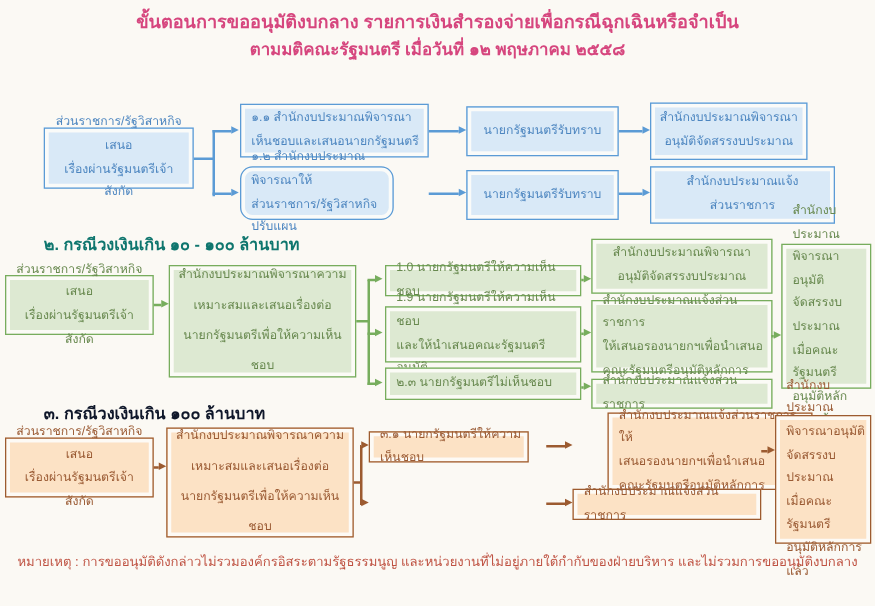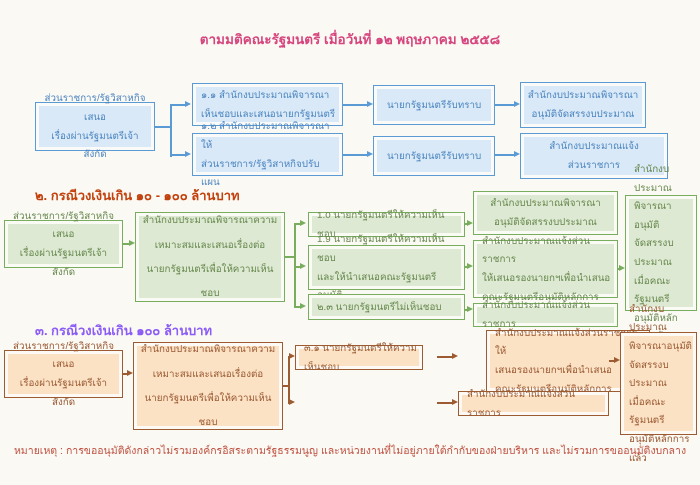--- a/index.html
+++ b/index.html
@@ -8,21 +8,21 @@
     --s2-bd:#77ad5d; --s2-fill:#dde9d2; --s2-tx:#68894f;
     --s3-bd:#9c5b30; --s3-fill:#fce2c5; --s3-tx:#9a5a33;
   }
   html,body{margin:0;padding:0;}
   body{font-family:"Liberation Sans","DejaVu Sans",sans-serif;background:#888;}
   .canvas{position:relative;width:700px;height:485px;background:var(--bg);overflow:hidden;margin:0 auto;}
   .title-line{position:absolute;left:0;width:100%;text-align:center;color:var(--title);font-weight:bold;}
   .title-1{top:5px;font-size:14.5px;}
   .title-2{top:28px;font-size:13.5px;}
   .sec-head{position:absolute;font-weight:bold;font-size:13px;}
-  .h1{color:#6d9dd1;} .h2{color:#c2410c;} .h3{color:#8b5cf6;}
+  .h1{color:#6d9dd1;} .h2{color:#0f766e;} .h3{color:#0f172a;}
   .box{position:absolute;border:1.6px solid;box-shadow:inset 0 0 0 3px rgba(253,252,248,.92);
        display:flex;align-items:center;justify-content:center;text-align:center;
        white-space:pre-line;font-size:9.8px;line-height:1.9;box-sizing:border-box;padding:2px 4px;}
   .b1{border-color:var(--s1-bd);background:var(--s1-fill);color:var(--s1-tx);}
   .b2{border-color:var(--s2-bd);background:var(--s2-fill);color:var(--s2-tx);}
   .b3{border-color:var(--s3-bd);background:var(--s3-fill);color:var(--s3-tx);}
   .al{justify-content:flex-start;text-align:left;padding-left:8px;}
   .lh-lg{line-height:2.5;}
   .hl{position:absolute;height:1.6px;}
   .vl{position:absolute;width:1.6px;}
@@ -33,31 +33,32 @@
   .c3{background:var(--s3-bd);border-left-color:var(--s3-bd);}
   .ah.c1,.ah.c2,.ah.c3{background:transparent;}
   .note{position:absolute;top:441px;left:0;width:100%;text-align:center;color:var(--note);
         font-size:10.5px;line-height:1.8;}
 </style>
 </head>
 <body>
 
 <div class="canvas">
 
+  <div class="title-line title-1">ขั้นตอนการขออนุมัติงบกลาง รายการเงินสำรองจ่ายเพื่อกรณีฉุกเฉินหรือจำเป็น</div>
   <div class="title-line title-2">ตามมติคณะรัฐมนตรี เมื่อวันที่ ๑๒ พฤษภาคม ๒๕๕๘</div>
 
 
   <div class="box b1" style="left:35px;top:102px;width:120px;height:49px;">ส่วนราชการ/รัฐวิสาหกิจเสนอ
 เรื่องผ่านรัฐมนตรีเจ้าสังกัด</div>
   <div class="box b1 al" style="left:192px;top:83px;width:151px;height:43px;">๑.๑ สำนักงบประมาณพิจารณา
 เห็นชอบและเสนอนายกรัฐมนตรี</div>
   <div class="box b1" style="left:373px;top:85px;width:122px;height:40px;">นายกรัฐมนตรีรับทราบ</div>
   <div class="box b1" style="left:520px;top:82px;width:126px;height:46px;">สำนักงบประมาณพิจารณา
 อนุมัติจัดสรรงบประมาณ</div>
-  <div class="box b1 al" style="left:192px;top:133px;width:151px;height:43px;">๑.๒ สำนักงบประมาณพิจารณาให้
+  <div class="box b1 al" style="left:192px;top:133px;width:123px;height:43px;border-radius:10px;">๑.๒ สำนักงบประมาณพิจารณาให้
 ส่วนราชการ/รัฐวิสาหกิจปรับแผน</div>
   <div class="box b1" style="left:373px;top:136px;width:122px;height:40px;">นายกรัฐมนตรีรับทราบ</div>
   <div class="box b1" style="left:520px;top:133px;width:148px;height:46px;">สำนักงบประมาณแจ้ง
 ส่วนราชการ</div>
 
   <div class="hl c1" style="left:155px;top:126px;width:17px;"></div>
   <div class="vl c1" style="left:170px;top:104px;height:53px;"></div>
   <div class="hl c1" style="left:170px;top:104px;width:15px;"></div>
   <div class="ah c1" style="left:185px;top:101px;"></div>
   <div class="hl c1" style="left:170px;top:154px;width:15px;"></div>

